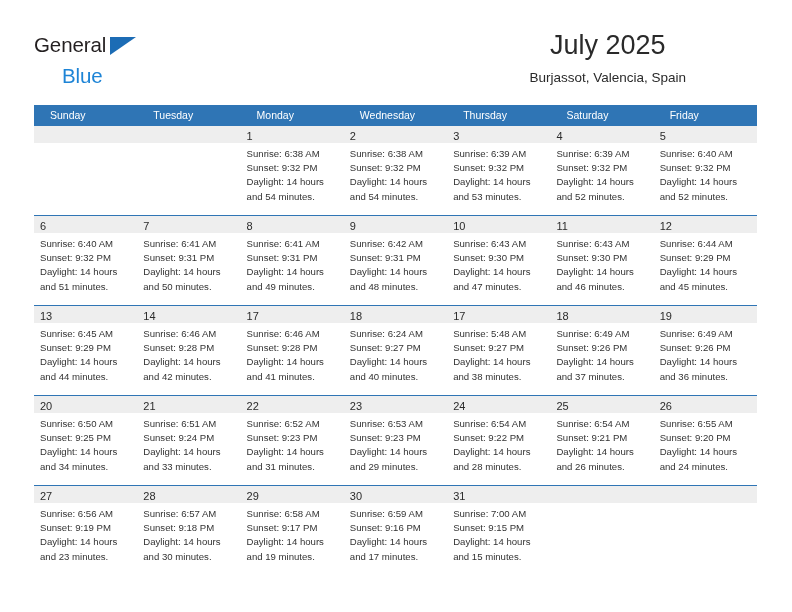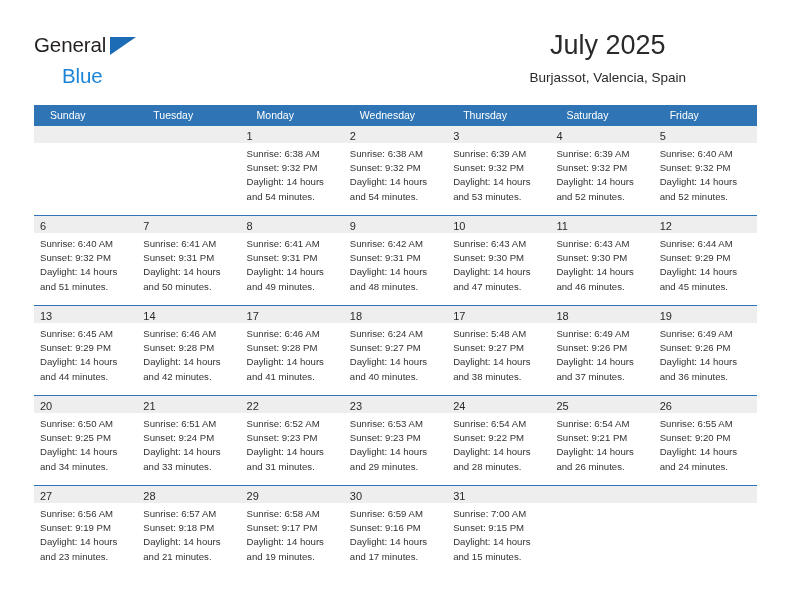--- a/index.html
+++ b/index.html
@@ -449,21 +449,21 @@
               <div class="day-line">Daylight: 14 hours</div>
               <div class="day-line">and 23 minutes.</div>
             </div>
           </div>
           <div class="day-cell">
             <div class="day-number-band"><span class="day-number">28</span></div>
             <div class="day-body">
               <div class="day-line">Sunrise: 6:57 AM</div>
               <div class="day-line">Sunset: 9:18 PM</div>
               <div class="day-line">Daylight: 14 hours</div>
-              <div class="day-line">and 21 minutes.</div>
+              <div class="day-line">and 30 minutes.</div>
             </div>
           </div>
           <div class="day-cell">
             <div class="day-number-band"><span class="day-number">29</span></div>
             <div class="day-body">
               <div class="day-line">Sunrise: 6:58 AM</div>
               <div class="day-line">Sunset: 9:17 PM</div>
               <div class="day-line">Daylight: 14 hours</div>
               <div class="day-line">and 19 minutes.</div>
             </div>

